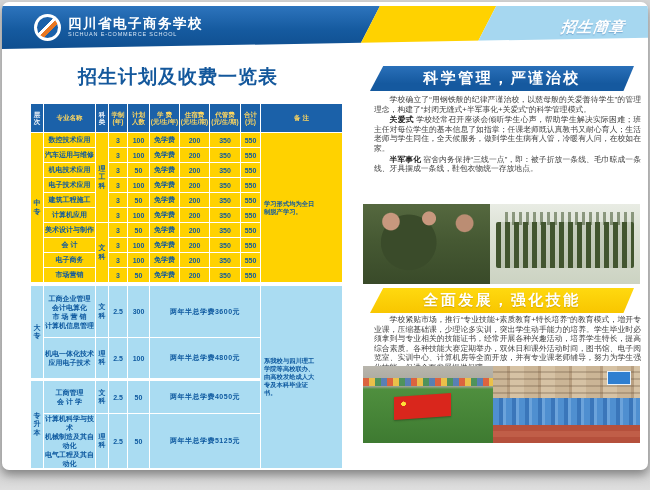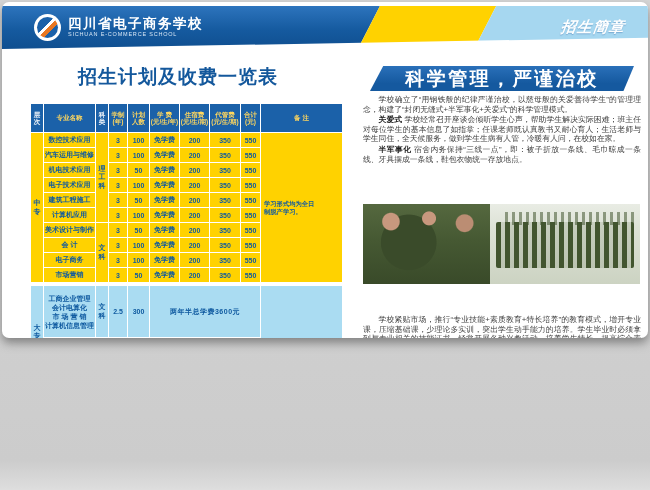--- a/index.html
+++ b/index.html
@@ -2,21 +2,21 @@
 <html><head>
 <meta charset="utf-8">
 <style>
   html,body{margin:0;padding:0;}
   body{
     width:650px;height:490px;position:relative;overflow:hidden;
     background:linear-gradient(180deg,#d6d6d6 0%,#cccccc 94%,#dedede 100%);
     font-family:"Liberation Sans","DejaVu Sans",sans-serif;
   }
   .page{
-    position:absolute;left:2px;top:2px;width:646px;height:336px;
+    position:absolute;left:2px;top:2px;width:646px;height:468px;
     background:#ffffff;border-radius:7px;
     box-shadow:0 5px 10px rgba(70,70,70,.55);
     overflow:hidden;
   }
   
   .topbar{position:absolute;left:0;top:4px;width:646px;height:44px;
     clip-path:polygon(0 0,100% 0,100% 72%,0 98%);}
   .seg{position:absolute;inset:0;}
   .seg-blue{background:linear-gradient(180deg,#2d74bd 0%,#155a9f 55%,#0f4e8f 100%);
     clip-path:polygon(0 0,58.5% 0,55% 100%,0 100%);}
@@ -49,29 +49,29 @@
   .v{white-space:pre-line;line-height:8.5px;}
   .majors{white-space:pre-line;line-height:9px;font-size:6.8px;}
   .remark-cell{background:#ffd200;}
   .remark-inner{width:54px;margin-left:3px;text-align:left;font-size:6.3px;line-height:8px;
     font-weight:bold;color:#0f5aa0;}
   .fee{font-size:7.5px;letter-spacing:.5px;}
   .gap-top{border-top:3px solid #ffffff !important;}
   
   .banner{position:absolute;left:368px;width:264px;height:25px;
     display:flex;align-items:center;justify-content:center;
-    color:#fff;font-size:19px;font-weight:bold;letter-spacing:2.5px;
+    color:#fff;font-size:15px;font-weight:bold;letter-spacing:2.5px;
     clip-path:polygon(5% 0,100% 0,96% 100%,0 100%);}
   .banner1{top:64px;background:linear-gradient(180deg,#2a70b9 0%,#15599f 70%);}
   .banner2{top:286px;background:linear-gradient(180deg,#ffd90f 0%,#f8c600 100%);
     text-shadow:0 1px 1px rgba(180,140,0,.5);}
   .rtext{position:absolute;left:361px;width:278px;color:#3f3f3f;
     font-size:7.8px;line-height:9.6px;text-align:justify;}
   .rtext1{top:93px;} .rtext2{top:313px;}
-  .rtext p{margin:0 0 1px 0;text-indent:2em;}
+  .rtext p{margin:0 0 1px 11px;text-indent:2em;}
   .lead{font-weight:bold;color:#1d1d1d;}
   
   .photo{position:absolute;left:361px;width:277px;display:flex;overflow:hidden;}
   .photo1{top:202px;height:80px;}
   .ph1l{width:46%;height:100%;position:relative;
     background:
       radial-gradient(circle at 22% 22%,#c8987e 0 7%,transparent 8%),
       radial-gradient(circle at 52% 18%,#c8987e 0 7%,transparent 8%),
       radial-gradient(circle at 80% 24%,#bb8d73 0 7%,transparent 8%),
       radial-gradient(circle at 36% 48%,#3a4b2a 0 30%,transparent 31%),
@@ -341,20 +341,23 @@
   </div>
 
   <div class="photo photo1">
     <div class="ph1l"></div>
     <div class="ph1r">
       <div class="figs2"></div>
       <div class="figs"></div>
     </div>
   </div>
 
+  <div class="banner banner2">
+    <span>全面发展，强化技能</span>
+  </div>
   <div class="rtext rtext2">
     <p><span>学校紧贴市场，推行“专业技能+素质教育+特长培养”的教育模式，增开专业课，压缩基础课，少理论多实训，突出学生动手能力的培养。学生毕业时必须拿到与专业相关的技能证书，经常开展各种兴趣活动，培养学生特长，提高综合素质。各种技能大赛定期举办，双休日和课外活动时间，图书馆、电子阅览室、实训中心、计算机房等全面开放，并有专业课老师辅导，努力为学生强化技能、促进全面发展提供保障。</span></p>
   </div>
 
   <div class="photo photo2">
     <div class="ph2l">
       <div class="flags"></div>
       <div class="redflag">
           <div class="star"></div>
         </div>

